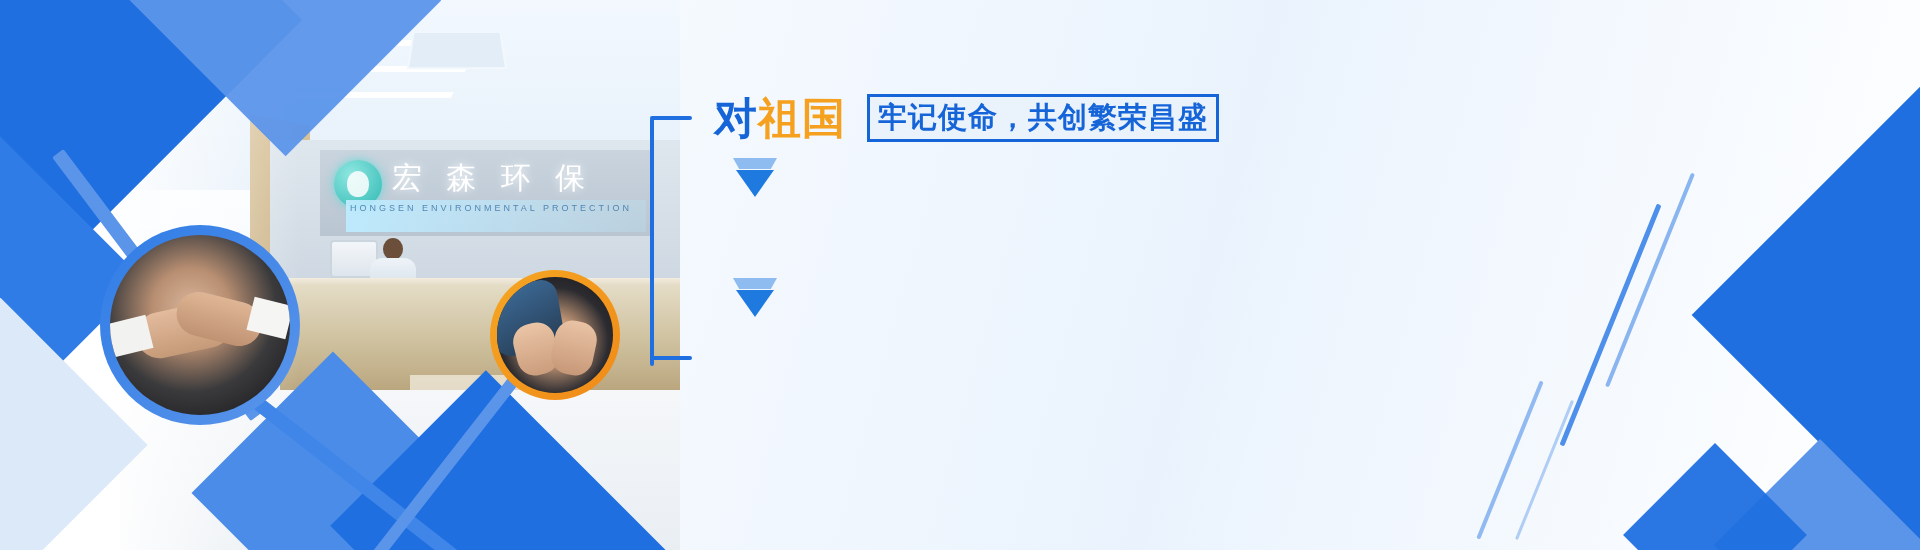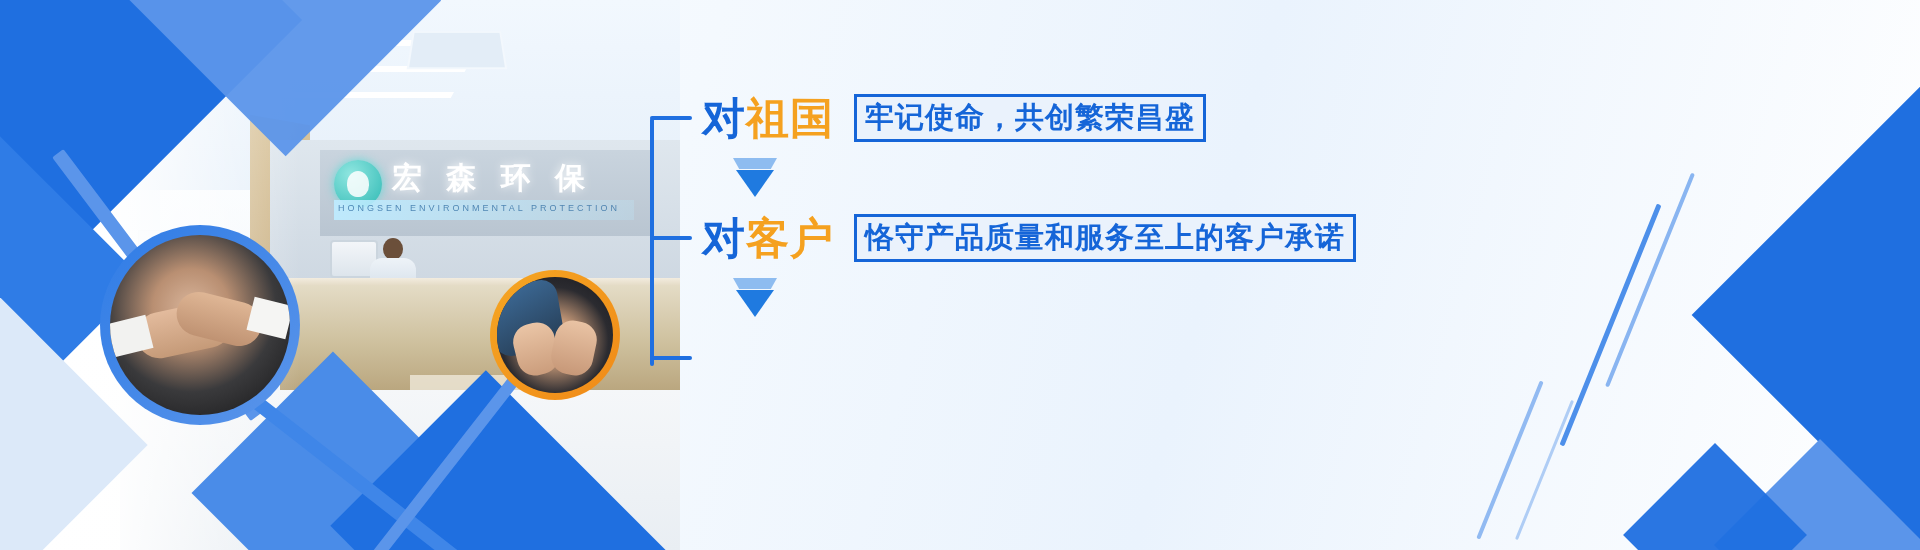--- a/index.html
+++ b/index.html
@@ -36,22 +36,22 @@
   .wall-wood{position:absolute;left:130px;top:120px;width:60px;height:200px;
         background:linear-gradient(180deg,#d9c49b,#c6ab7c);transform:skewY(10deg);}
   .signboard{position:absolute;left:200px;top:150px;width:330px;height:86px;
         background:linear-gradient(180deg,#c9d4de,#b9c5d1);}
   .logo-badge{position:absolute;left:214px;top:160px;width:48px;height:48px;border-radius:50%;
         background:radial-gradient(circle at 35% 30%,#8fe6e0,#2fb9b4);
         box-shadow:0 0 10px rgba(80,220,215,.8);}
   .logo-badge:after{content:"";position:absolute;left:13px;top:11px;width:22px;height:26px;
         border-radius:50% 50% 45% 45%;background:#ffffff;opacity:.85;}
   .sign-cn{position:absolute;left:272px;top:158px;color:#ffffff;font-size:30px;letter-spacing:8px;
-        font-weight:700;text-shadow:0 0 10px rgba(255,255,255,.9);white-space:nowrap;}
-  .sign-en{position:absolute;left:214px;top:200px;width:300px;height:20px;
+        font-weight:400;text-shadow:0 0 10px rgba(255,255,255,.9);white-space:nowrap;}
+  .sign-en{position:absolute;left:226px;top:200px;width:300px;height:32px;
         background:linear-gradient(90deg,rgba(190,235,255,.95),rgba(190,235,255,.25));}
   .sign-en span{font-size:9px;color:#2c6aa0;letter-spacing:3px;line-height:16px;padding-left:4px;
         display:block;white-space:nowrap;opacity:.75;}
   .counter{position:absolute;left:160px;top:285px;width:400px;height:110px;
         background:linear-gradient(180deg,#e4dcc6,#cdbf9c 55%,#b8a47c);}
   .counter-lip{position:absolute;left:150px;top:278px;width:420px;height:14px;
         background:linear-gradient(180deg,#f2ecdf,#d9cdb0);}
   .counter-kick{position:absolute;left:290px;top:375px;width:180px;height:16px;background:#efe9da;opacity:.8;}
   .floor{position:absolute;left:0;top:390px;width:560px;height:160px;
         background:linear-gradient(180deg,#f5f7f9,#e9eef3);}
@@ -110,30 +110,30 @@
   .ln.c{left:1508px;top:375px;width:4px;height:170px;transform:rotate(22deg);opacity:.5;}
   .ln.d{left:1543px;top:395px;width:3px;height:150px;transform:rotate(22deg);opacity:.35;}
   .sq{position:absolute;background:#1f6fe0;}
   .sq.r1{left:1760px;top:150px;width:330px;height:330px;transform:rotate(45deg);}
   .sq.r2{left:1650px;top:470px;width:130px;height:130px;transform:rotate(45deg);opacity:.95;}
   .sq.r3{left:1745px;top:470px;width:150px;height:150px;transform:rotate(45deg);background:#5b95ea;}
 
   
   .values{position:absolute;left:650px;top:70px;width:680px;height:330px;}
   .spine{position:absolute;left:0;top:48px;width:4px;height:248px;background:#1f6fe0;border-radius:2px;}
-  .row{position:absolute;left:0;display:flex;align-items:center;height:52px;}
+  .row{position:absolute;left:0;display:flex;align-items:center;height:52px;gap:12px;}
   .row.r1{top:22px;}
   .row.r2{top:142px;}
   .row.r3{top:262px;}
   .tick{width:42px;height:4px;background:#1f6fe0;border-radius:2px;flex:0 0 auto;}
   .head{font-size:43px;font-weight:700;line-height:1;white-space:nowrap;
         letter-spacing:1px;margin-left:10px;flex:0 0 auto;}
   .head .dui{color:#1565d8;}
   .head .obj{color:#f5a11f;}
-  .phrase{margin-left:20px;display:inline-block;white-space:nowrap;
+  .phrase{margin-left:9px;display:inline-block;white-space:nowrap;
         border:3px solid #1565d8;background:#eaf2fc;
         color:#1565d8;font-size:29px;font-weight:700;letter-spacing:1px;
         padding:3px 8px 5px 8px;line-height:1.18;}
   .arrow{position:absolute;left:105px;width:0;height:0;}
   .arrow .top{position:absolute;left:-22px;top:0;width:44px;height:11px;
         background:#8ebcf0;clip-path:polygon(0 0,100% 0,86% 100%,14% 100%);}
   .arrow .bot{position:absolute;left:-19px;top:12px;width:38px;height:27px;
         background:#1f7ae0;clip-path:polygon(0 0,100% 0,50% 100%);}
   .arrow.a1{top:88px;}
   .arrow.a2{top:208px;}
@@ -216,27 +216,20 @@
         <span class="dui">对</span><span class="obj">祖国</span>
       </div>
       <div class="phrase">牢记使命，共创繁荣昌盛</div>
     </div>
 
     <div class="arrow a1">
       <div class="top"></div>
       <div class="bot"></div>
     </div>
 
-    <div class="row r2">
-      <div class="tick"></div>
-      <div class="head">
-        <span class="dui">对</span><span class="obj">客户</span>
-      </div>
-      <div class="phrase">恪守产品质量和服务至上的客户承诺</div>
-    </div>
 
     <div class="arrow a2">
       <div class="top"></div>
       <div class="bot"></div>
     </div>
 
     <div class="row r3">
       <div class="tick"></div>
     </div>
   </div>

